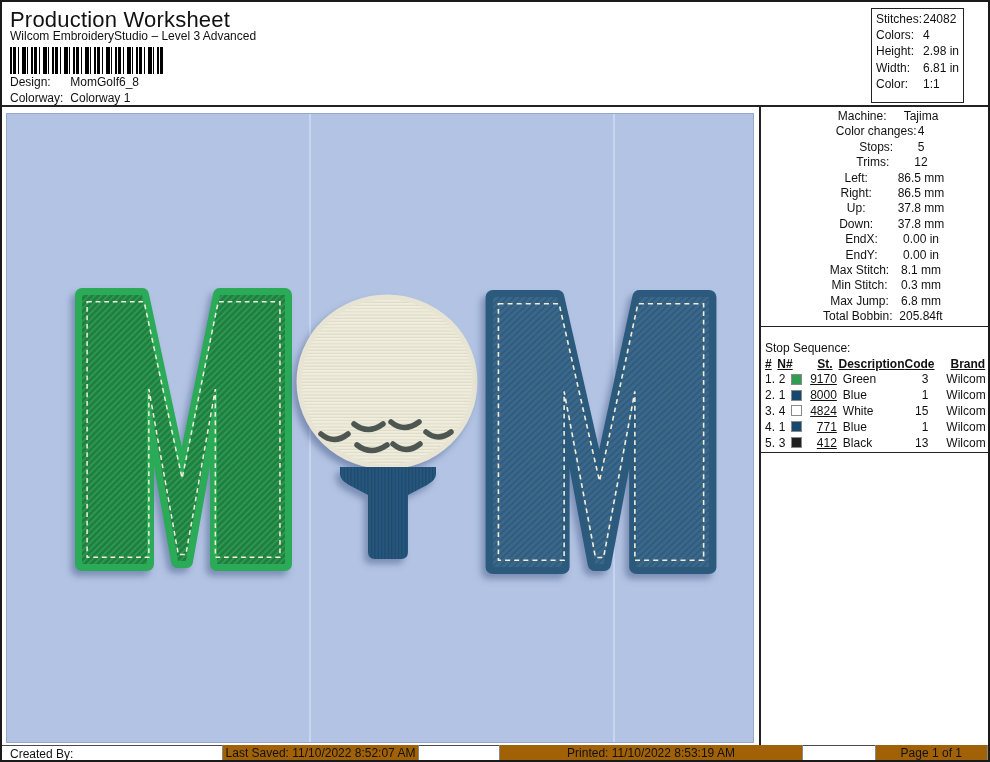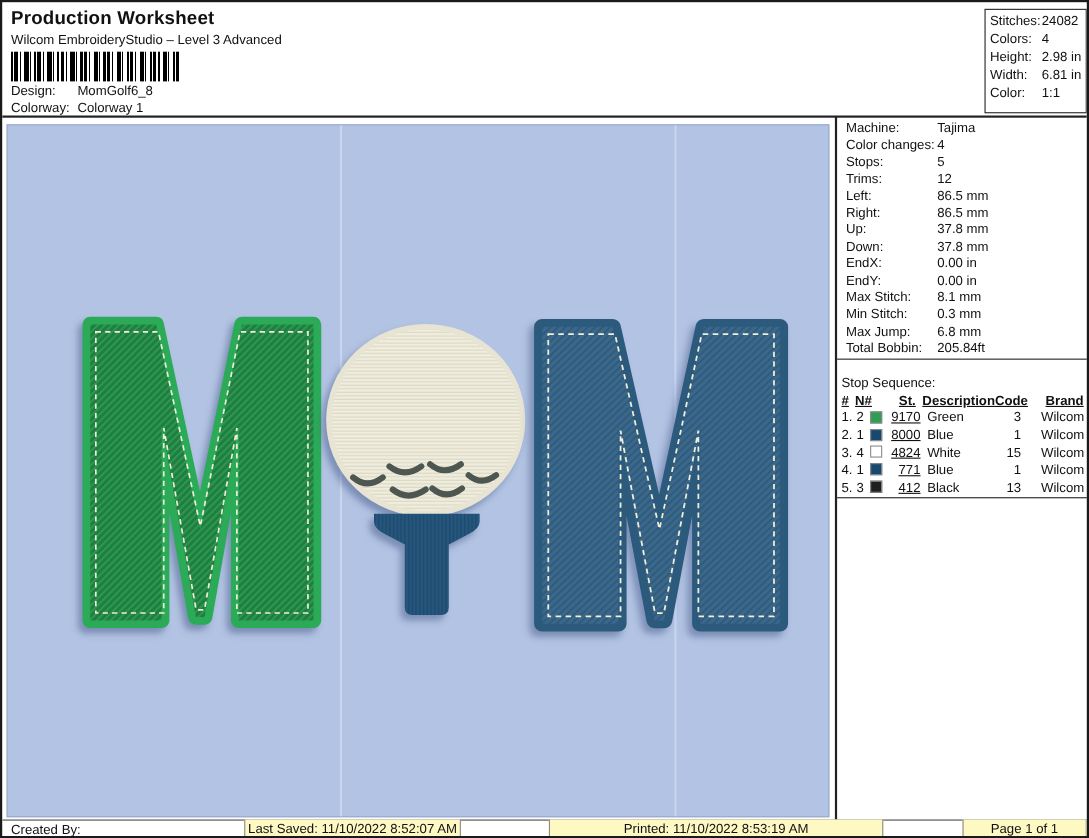--- a/index.html
+++ b/index.html
@@ -2,51 +2,51 @@
 <html><head>
 <meta charset="utf-8">
 <style>
   html,body{margin:0;padding:0;background:#e8e8e8;}
   .page{
     position:relative;width:990px;height:762px;background:#fff;
     font-family:"Liberation Sans", sans-serif;color:#111;
     border:2px solid #1a1a1a;box-sizing:border-box;overflow:hidden;
   }
   
-  .hdr-title{position:absolute;left:8px;top:5px;font-size:17px;font-weight:bold;letter-spacing:.2px;}
+  .hdr-title{position:absolute;left:8px;top:5px;font-size:22px;font-weight:normal;letter-spacing:.2px;}
   .hdr-sub{position:absolute;left:8px;top:27px;font-size:12px;}
   .barcode{
     position:absolute;left:8px;top:45px;width:153px;height:27px;
     background:repeating-linear-gradient(90deg,
       #000 0 2px,#fff 2px 3px,#000 3px 6px,#fff 6px 8px,
       #000 8px 9px,#fff 9px 12px,#000 12px 16px,#fff 16px 17px,
       #000 17px 18px,#fff 18px 21px);
   }
   .kv{position:absolute;left:8px;font-size:12px;}
   .kv .k{display:inline-block;width:57px;}
   .design-row{top:73px;}
   .colorway-row{top:89px;}
   .stats-box{
-    position:absolute;left:893px;top:6px;width:93px;height:95px;
+    position:absolute;left:869px;top:6px;width:93px;height:95px;
     border:1px solid #222;box-sizing:border-box;font-size:12px;padding:3px 0 0 4px;
   }
   .stats-row{height:16.2px;white-space:nowrap;}
   .stats-row .k{display:inline-block;width:47px;}
   .hdr-bottom-line{position:absolute;left:0;top:103px;width:986px;height:2px;background:#222;}
   
   .canvas{
     position:absolute;left:4px;top:111px;width:748px;height:630px;
     background:#b2c3e3;border:1px solid #97a8ca;box-sizing:border-box;
   }
   .fold-line{position:absolute;top:0;width:2px;height:100%;background:#c8d5ef;}
   .design-svg{position:absolute;left:0;top:0;}
   
   .vdivider{position:absolute;left:757px;top:104px;width:2px;height:639px;background:#222;}
   .right-panel{position:absolute;left:759px;top:104px;width:229px;height:639px;font-size:12px;}
-  .machine-rows{padding:3px 0 0 8px;}
+  .machine-rows{padding:3px 0 0 8px;text-align:center;}
   .mrow{height:15.4px;white-space:nowrap;}
   .mrow .mk{display:inline-block;width:83px;}
   .panel-divider{height:0;border-top:1px solid #222;margin-top:2px;}
   .stop-title{padding:14px 0 1px 4px;height:14px;}
   .seq-table{padding-left:4px;}
   .seq-row{display:flex;align-items:center;height:15.8px;white-space:nowrap;}
   .seq-head{font-weight:bold;height:15px;}
   .seq-head span{text-decoration:underline;}
   .c-num{width:15px;}
   .c-n{width:14px;}
@@ -55,21 +55,21 @@
   .c-st{width:34px;text-align:right;text-decoration:underline;}
   .c-desc{width:66px;margin-left:6px;}
   .c-code{width:28px;text-align:right;}
   .c-brand{width:48px;margin-left:18px;}
   
   .footer-top-line{position:absolute;left:0;top:743px;width:986px;height:1px;background:#4a4a4a;}
   .created-by{position:absolute;left:8px;top:745px;font-size:12px;}
   .fcell{
     position:absolute;top:743px;height:16px;border:1px solid #8a8a8a;border-top:none;
     box-sizing:border-box;font-size:12px;display:flex;align-items:center;justify-content:center;
-    background:#fef9c3;
+    background:#a16207;
   }
   .fcell.saved{left:220px;width:197px;}
   .fcell.printed{left:497px;width:304px;}
   .fcell.pagenum{left:873px;width:113px;justify-content:flex-end;padding-right:25px;}
 </style>
 </head>
 <body>
 
 <div class="page">
 

